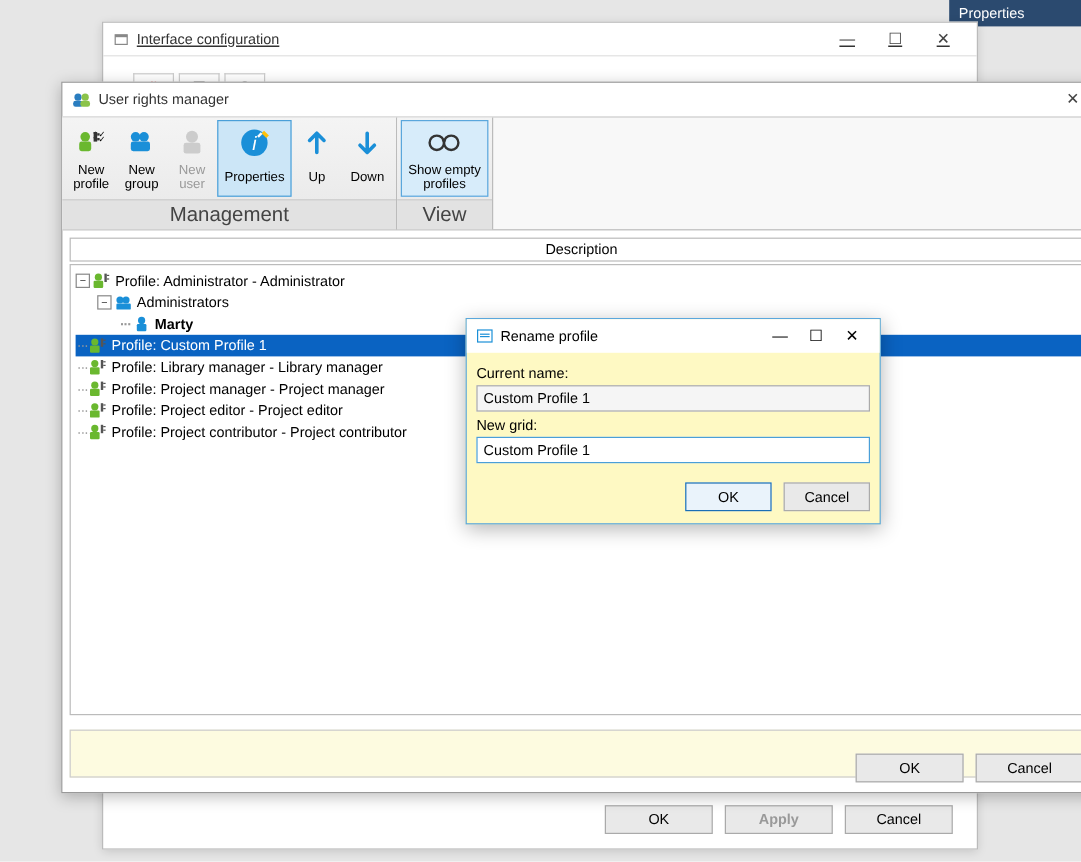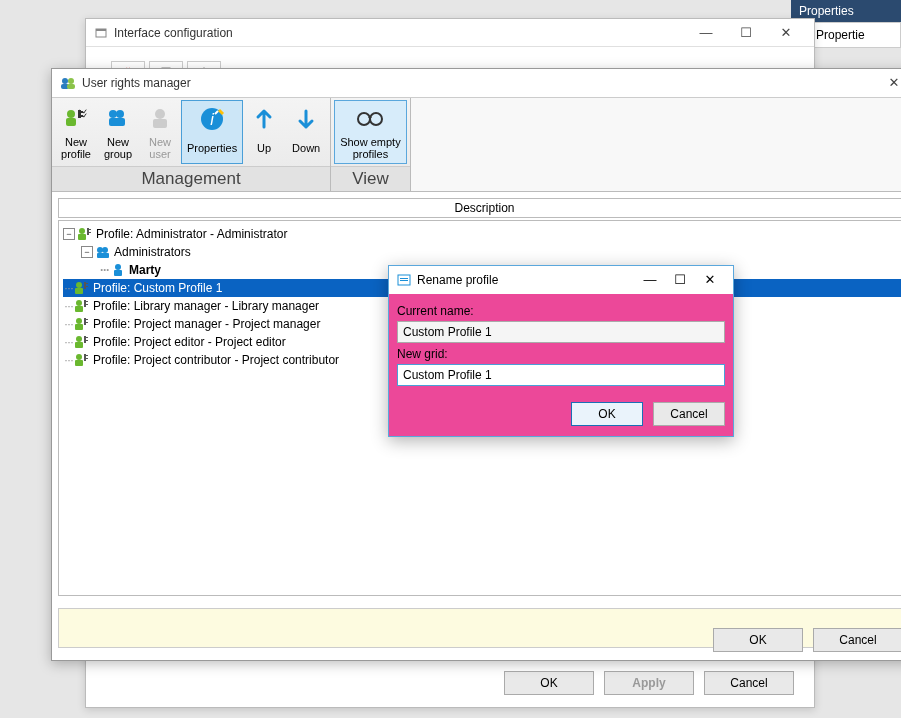--- a/index.html
+++ b/index.html
@@ -5,21 +5,21 @@
 * { box-sizing: border-box; margin: 0; padding: 0; font-family: "Segoe UI", Tahoma, sans-serif; }
 body { background: #e6e6e6; width: 901px; height: 718px; position: relative; overflow: hidden; font-size: 12px; }
 
 
 .bg-props { position: absolute; top: 0; right: 0; width: 110px; }
 .bg-props-tab { background: #2b4a6f; color: #fff; padding: 4px 8px; font-size: 12px; }
 .bg-props-row { background: #fff; padding: 5px 6px; border: 1px solid #ccc; display: flex; align-items: center; gap: 4px; }
 
 
 .win-iface { position: absolute; left: 85px; top: 18px; width: 730px; height: 690px; background: #fff; border: 1px solid #bbb; box-shadow: 0 2px 8px rgba(0,0,0,.15); }
-.win-iface .titlebar { height: 28px; display: flex; align-items: center; padding: 0 8px; border-bottom: 1px solid #e0e0e0; }
+.win-iface .titlebar { height: 28px; display: flex; align-items: center; padding: 0 8px; border-bottom: 1px solid #e0e0e0; text-decoration: underline; }
 .win-iface .titlebar .title { flex: 1; font-size: 12px; color: #333; display: flex; align-items: center; gap: 6px; }
 .win-iface .titlebar .ctrl { width: 40px; height: 22px; text-align: center; line-height: 22px; font-size: 13px; color: #444; }
 .iface-tabs { position: absolute; left: 25px; top: 42px; display: flex; gap: 4px; }
 .iface-tab { background: #fff; border: 1px solid #ccc; border-bottom: none; padding: 3px 10px; font-size: 12px; display: flex; align-items: center; gap: 4px; height: 22px; }
 .iface-footer { position: absolute; bottom: 12px; right: 20px; display: flex; gap: 10px; }
 .iface-footer button { width: 90px; height: 24px; background: #e9e9e9; border: 1px solid #aaa; font-size: 12px; }
 .iface-footer button:disabled { color: #999; font-weight: bold; }
 
 
 .win-urm { position: absolute; left: 20px; top: 68px; width: 867px; height: 593px; background: #fff; border: 1px solid #999; box-shadow: 0 3px 12px rgba(0,0,0,.25); margin-left: 31px; }
@@ -53,48 +53,39 @@
 .tree-row.bold { font-weight: bold; }
 
 
 .log-strip { margin: 6px; height: 40px; background: #fdfbe0; border: 1px solid #ccc; }
 
 
 .urm-footer { position: absolute; bottom: 8px; right: 14px; display: flex; gap: 10px; }
 .urm-footer button { width: 90px; height: 24px; background: #e9e9e9; border: 1px solid #aaa; font-size: 12px; }
 
 
-.dlg { position: absolute; left: 388px; top: 265px; width: 346px; background: #ec4899; border: 1px solid #5aa7dc; box-shadow: 0 4px 16px rgba(0,0,0,.3); }
+.dlg { position: absolute; left: 388px; top: 265px; width: 346px; background: #fef9c3; border: 1px solid #5aa7dc; box-shadow: 0 4px 16px rgba(0,0,0,.3); }
 .dlg .dlg-title { height: 28px; display: flex; align-items: center; padding: 0 8px; background: #fff; }
 .dlg .dlg-title .t { flex: 1; font-size: 12px; display:flex; align-items:center; gap:6px; }
 .dlg .dlg-title .ctrl { width: 30px; height: 22px; text-align: center; line-height: 22px; font-size: 13px; }
 .dlg-body { padding: 6px 8px 10px; }
 .dlg-body label { font-size: 12px; display: block; margin: 4px 0 3px; }
 .dlg-body .ro { border: 1px solid #aaa; background: #f5f5f5; padding: 3px 5px; font-size: 12px; }
 .dlg-body input[type=text] { width: 100%; border: 1px solid #4a9fd8; padding: 3px 5px; font-size: 12px; outline: none; }
 .dlg-btns { display: flex; justify-content: flex-end; gap: 10px; padding: 6px 8px 10px; }
 .dlg-btns button { width: 72px; height: 24px; background: #e9e9e9; border: 1px solid #aaa; font-size: 12px; }
 .dlg-btns button.primary { border: 1px solid #1a6fb5; background: #eaf3fb; }
 
 svg { display: block; }
 </style>
 </head>
 <body>
 
 <div class="bg-props">
   <div class="bg-props-tab">Properties</div>
-  <div class="bg-props-row">
-    <span>
-      <svg width="14" height="14">
-          <circle cx="7" cy="7" r="6" fill="#1a8fd8"></circle>
-          <text x="7" y="11" font-size="10" fill="#fff" text-anchor="middle" font-family="Georgia" font-style="italic">i</text>
-        </svg>
-    </span>
-    <span>Propertie</span>
-  </div>
 </div>
 
 <div class="win-iface">
   <div class="titlebar">
     <div class="title">
       <span>
         <svg width="14" height="14">
             <rect x="2" y="3" width="10" height="8" fill="none" stroke="#888"></rect>
             <rect x="2" y="3" width="10" height="2" fill="#888"></rect>
           </svg>

